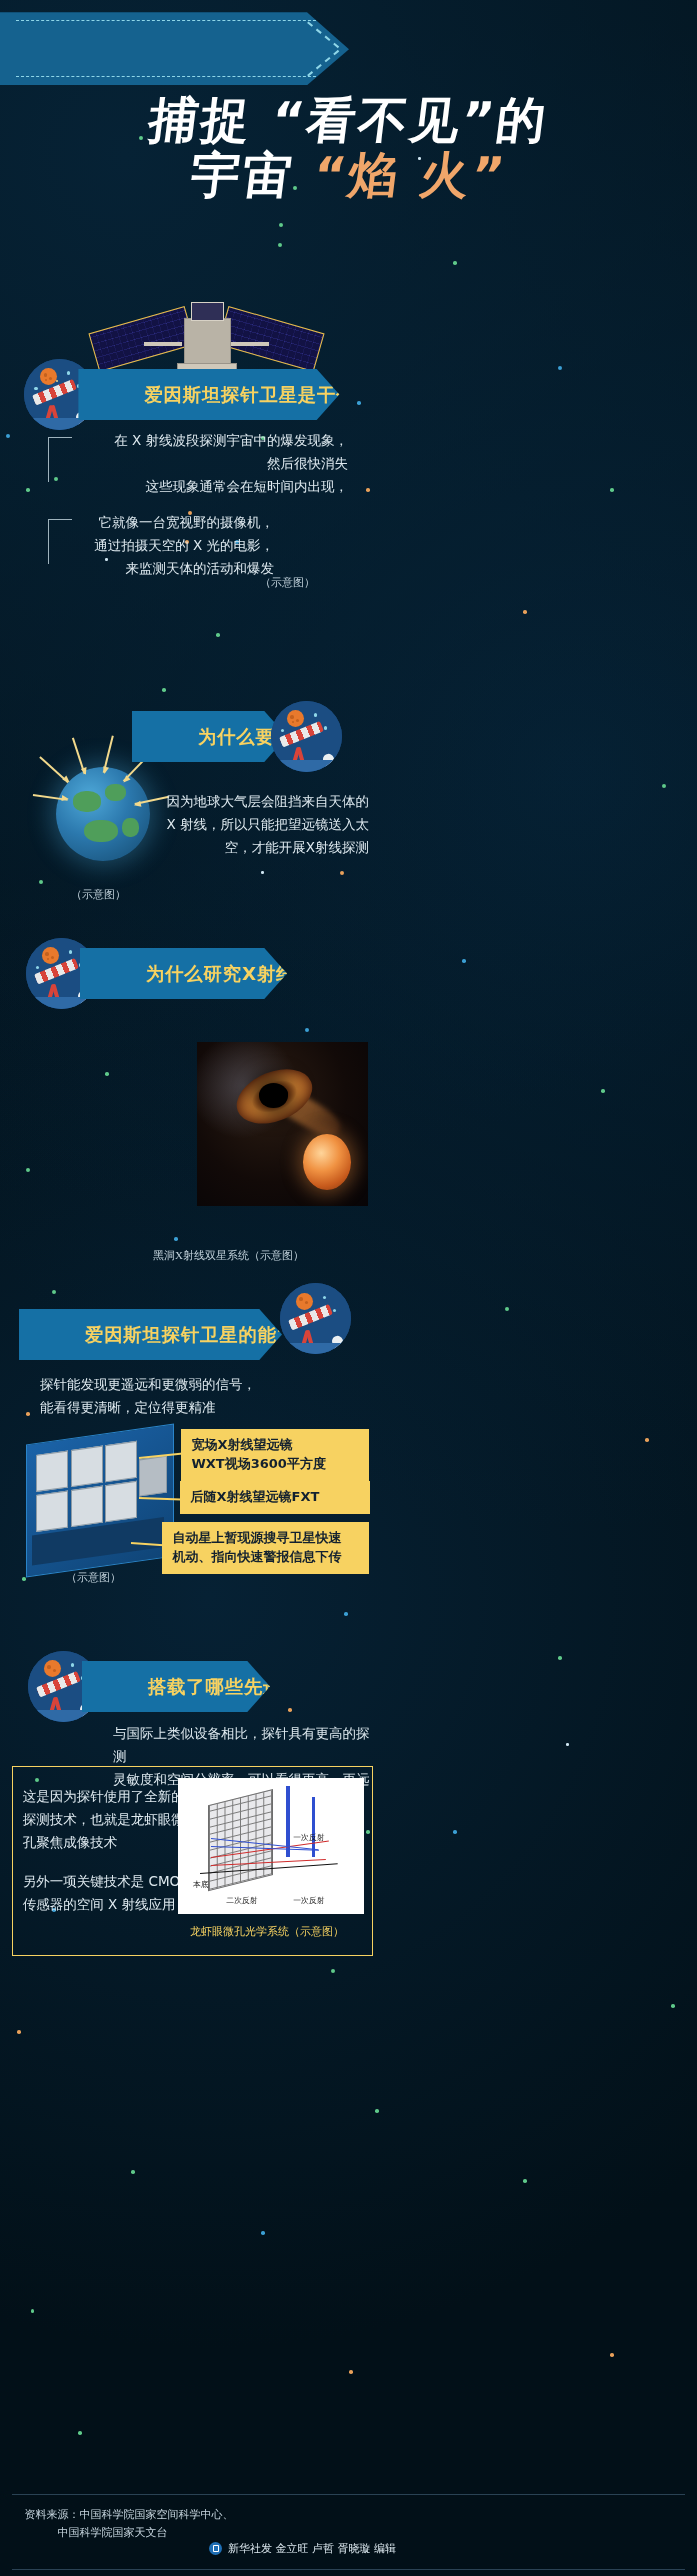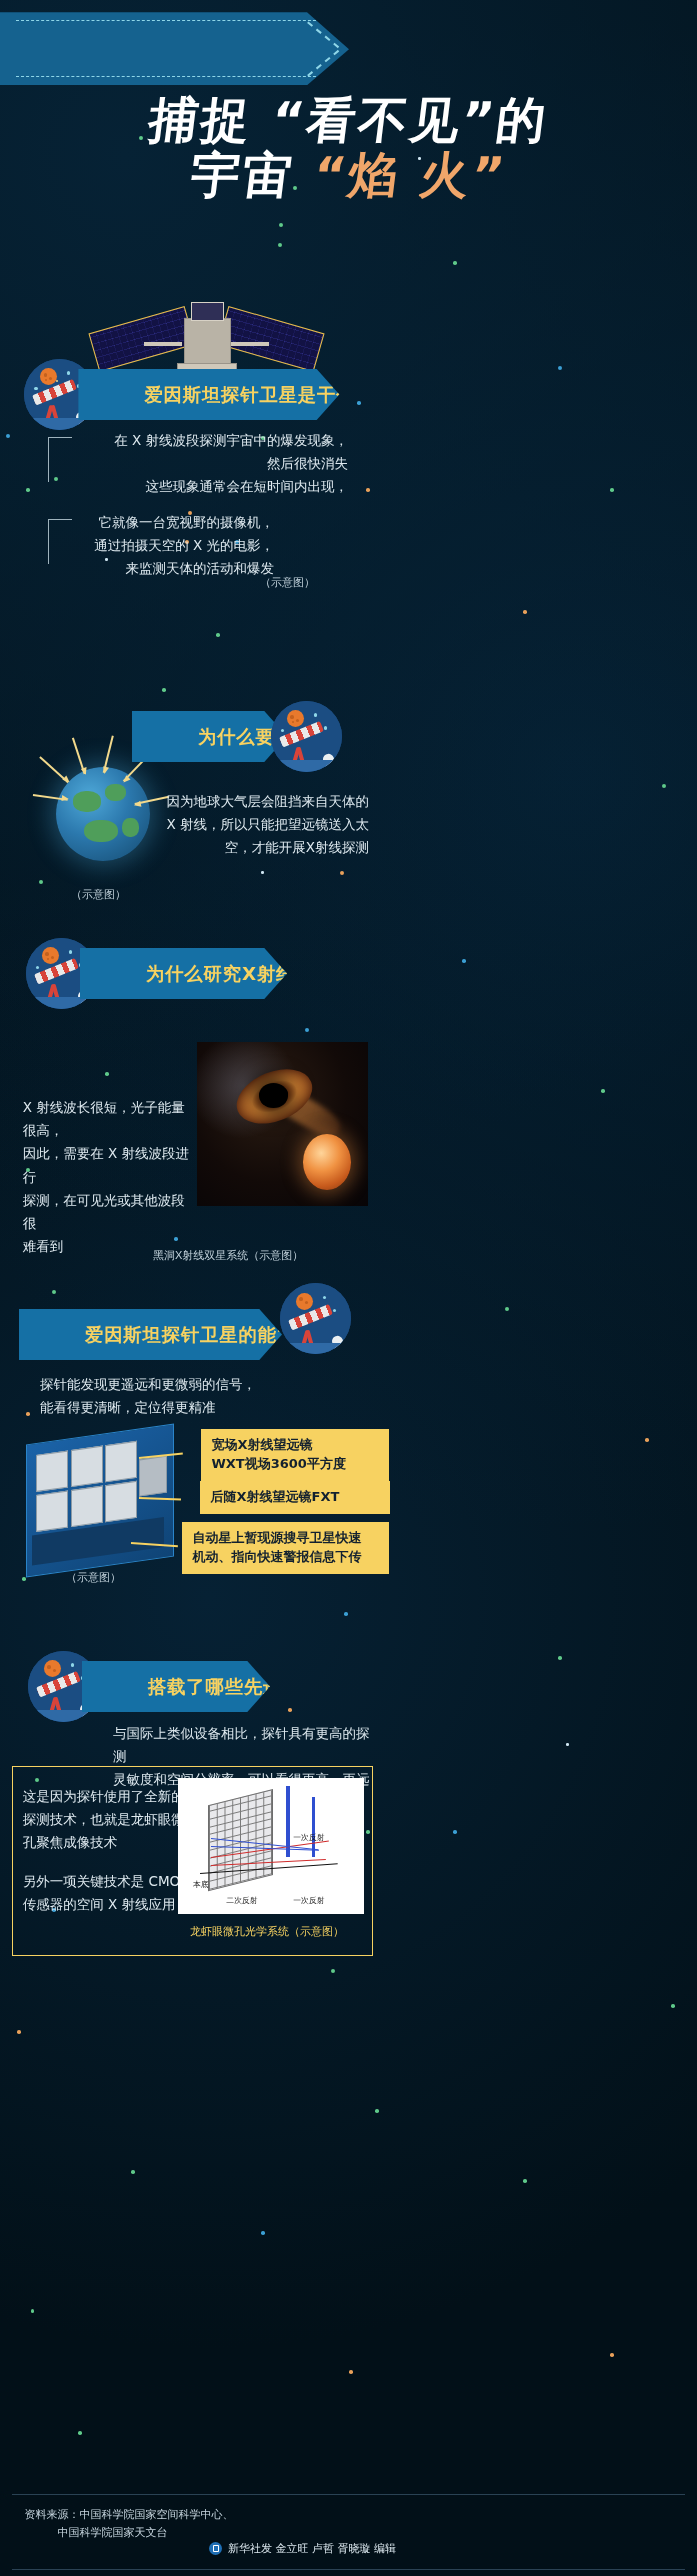--- a/index.html
+++ b/index.html
@@ -93,25 +93,25 @@
     position:absolute;z-index:6;background:#f7d261;color:#15283a;
     font-size:13.5px;line-height:1.75;text-align:center;
     font-family:"DejaVu Sans","Liberation Sans",sans-serif;
     display:flex;align-items:center;justify-content:center;
     padding:8.7px 12.2px;box-sizing:border-box;
   }
   .ylabel{
     position:absolute;z-index:7;background:#f7d261;color:#13212f;
     font-size:13px;font-weight:bold;line-height:1.45;
     font-family:"DejaVu Sans","Liberation Sans",sans-serif;
-    padding:7px 10.5px;box-sizing:border-box;margin-left:20px;
+    padding:7px 10.5px;box-sizing:border-box;
   }
   .caption{
     position:absolute;z-index:6;font-size:11px;color:#c3d3dc;
-    font-family:Liberation Sans, sans-serif;
+    font-family:Liberation Serif, serif;
   }
   .leader{position:absolute;z-index:6;background:#f7d261;height:1.7px;transform-origin:left center;}
 
   
   .sat{position:absolute;z-index:4;}
   .panel{
     position:absolute;background:
       repeating-linear-gradient(90deg,#4b4b8f 0 6.1px,#6a6ab4 6.1px 7px),
       repeating-linear-gradient(0deg,#3d3d7a 0 6.1px,#6a6ab4 6.1px 7px);
     background-blend-mode:multiply;
@@ -436,26 +436,20 @@
   </div>
 
   <div class="bhart" style="left:197px;top:1042px;width:171px;height:164px;">
     <div class="bh-haze"></div>
     <div class="bh-stream"></div>
     <div class="bh-disc"></div>
     <div class="bh-core"></div>
     <div class="bh-star"></div>
   </div>
 
-  <div class="btxt" style="left:22.7px;top:1096px;width:174px;">
-    <div>X 射线波长很短，光子能量很高，</div>
-    <div>因此，需要在 X 射线波段进行</div>
-    <div>探测，在可见光或其他波段很</div>
-    <div>难看到</div>
-  </div>
   <div class="caption" style="left:153px;top:1248px;">黑洞X射线双星系统（示意图）</div>
 
   <div class="sec-head" style="left:19px;top:1309px;">
     <div class="sec-bar" style="left:0;width:263px;">
       <span><span>爱因斯坦探针卫星的能力有多强</span><em>？</em></span>
     </div>
     <div class="sec-icon" style="left:261px;top:-26px;">
       <div class="tel-sky"></div>
       <div class="tel-moon">
           <i style="left:22%;top:26%;width:22%;height:22%"></i>

